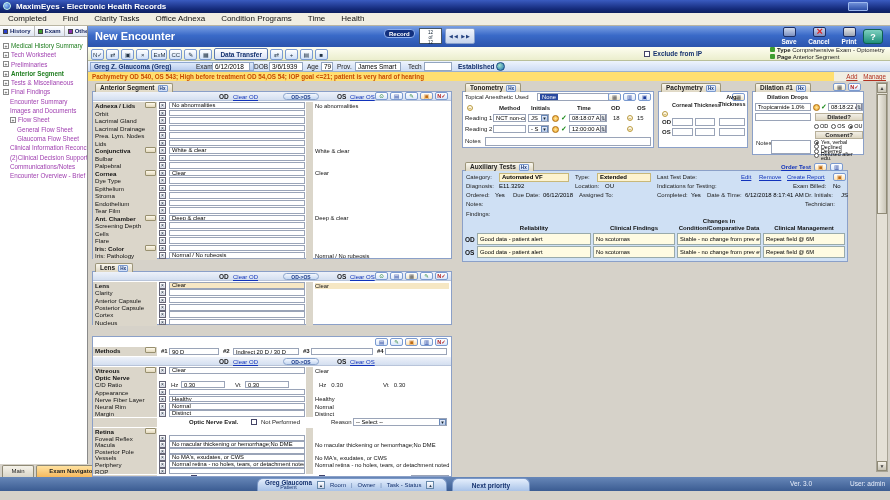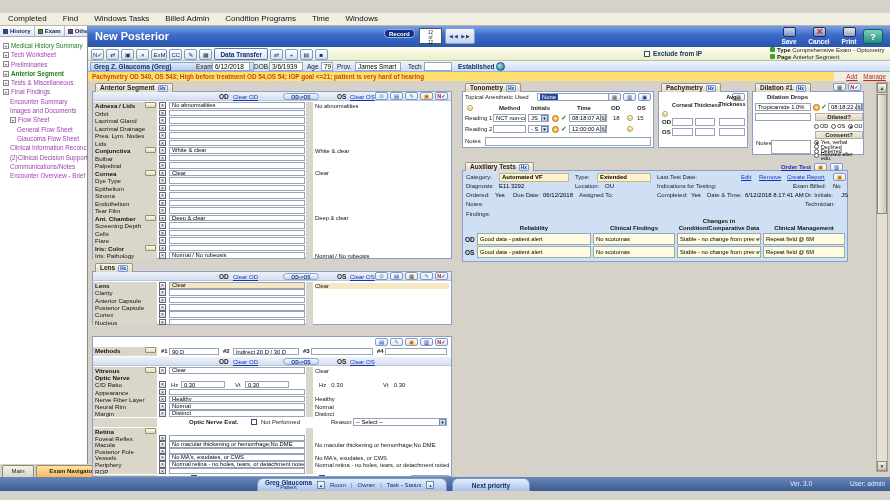--- a/index.html
+++ b/index.html
@@ -175,29 +175,34 @@
     font-size:4px; line-height:7px; text-align:center; color:#234; }
   .sb-sep { color:#5d79a6; }
   .sb-right { position:absolute; top:3px; color:#eaf0fc; font-size:6.5px; }
   .bottomstrip { position:absolute; left:0; top:491px; width:890px; height:9px; background:#d6d2c9; }
 </style>
 </head>
 <body>
 
 <div class="screen">
 
+  <div class="titlebar">
+    <span class="app-ico"></span>
+    <span>MaximEyes - Electronic Health Records</span>
+    <span class="win-controls"></span>
+  </div>
 
   <div class="menubar" id="menubar">
       <div class="mitem">Completed</div>
       <div class="mitem">Find</div>
-      <div class="mitem">Windows Tasks</div>
-      <div class="mitem">Billed Admin</div>
+      <div class="mitem">Clarity Tasks</div>
+      <div class="mitem">Office Adnexa</div>
       <div class="mitem">Condition Programs</div>
       <div class="mitem">Time</div>
-      <div class="mitem">Windows</div>
+      <div class="mitem">Health</div>
     </div>
 
   <div class="sidebar">
     <div class="side-tabs" id="sideTabs">
         <div class="side-tab">
           <div class="side-sq" style="background: rgb(42, 63, 208);"></div>
           <div>History</div>
         </div>
         <div class="side-tab">
           <div class="side-sq" style="background: rgb(63, 158, 47);"></div>
@@ -260,21 +265,21 @@
         </div>
         <div class="titem" style="padding-left: 7px;">
           <div style="color: rgb(160, 64, 176);">Encounter Overview - Brief</div>
         </div>
       </div>
   </div>
   <div class="side-bottom-tab sbt-main">Main</div>
   <div class="side-bottom-tab sbt-exam">Exam Navigator</div>
 
   <div class="enc-header">
-    <div class="enc-title">New Posterior</div>
+    <div class="enc-title">New Encounter</div>
     <div class="rec-badge">Record</div>
     <div class="rec-count">
       <div>12</div>
       <div>of</div>
       <div>12</div>
     </div>
     <div class="rec-vcr">◀◀ ▶▶</div>
     <div id="hdrBtns">
         <div class="hbtn" style="left: 687px; top: 1px; width: 28px; height: 19px;">
           <div class="ig ig-save"></div>

